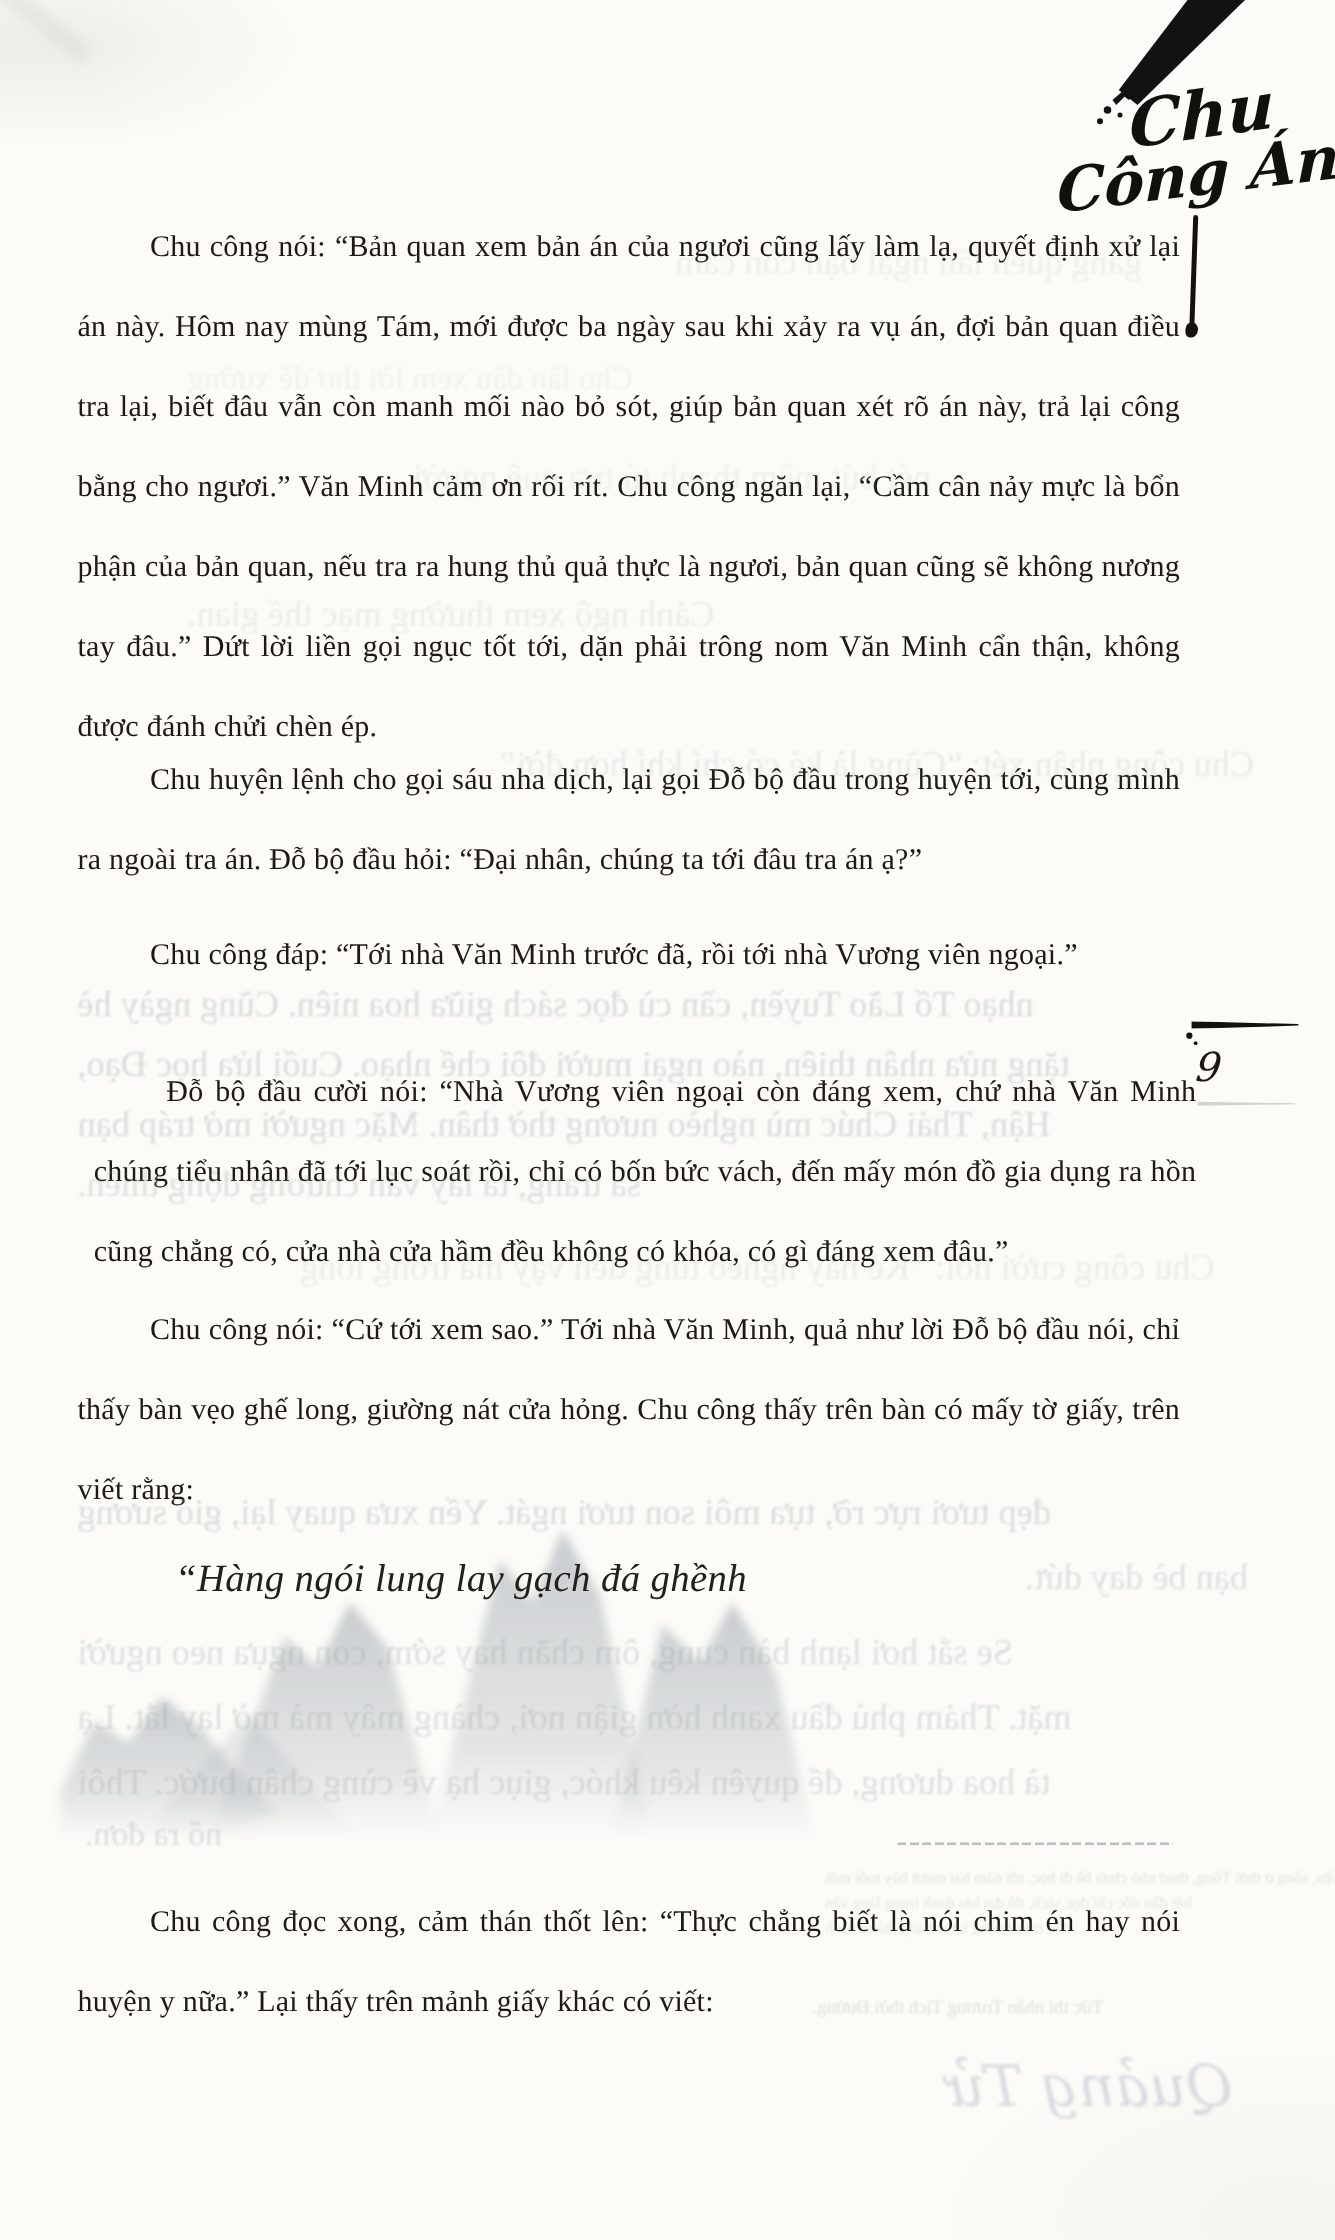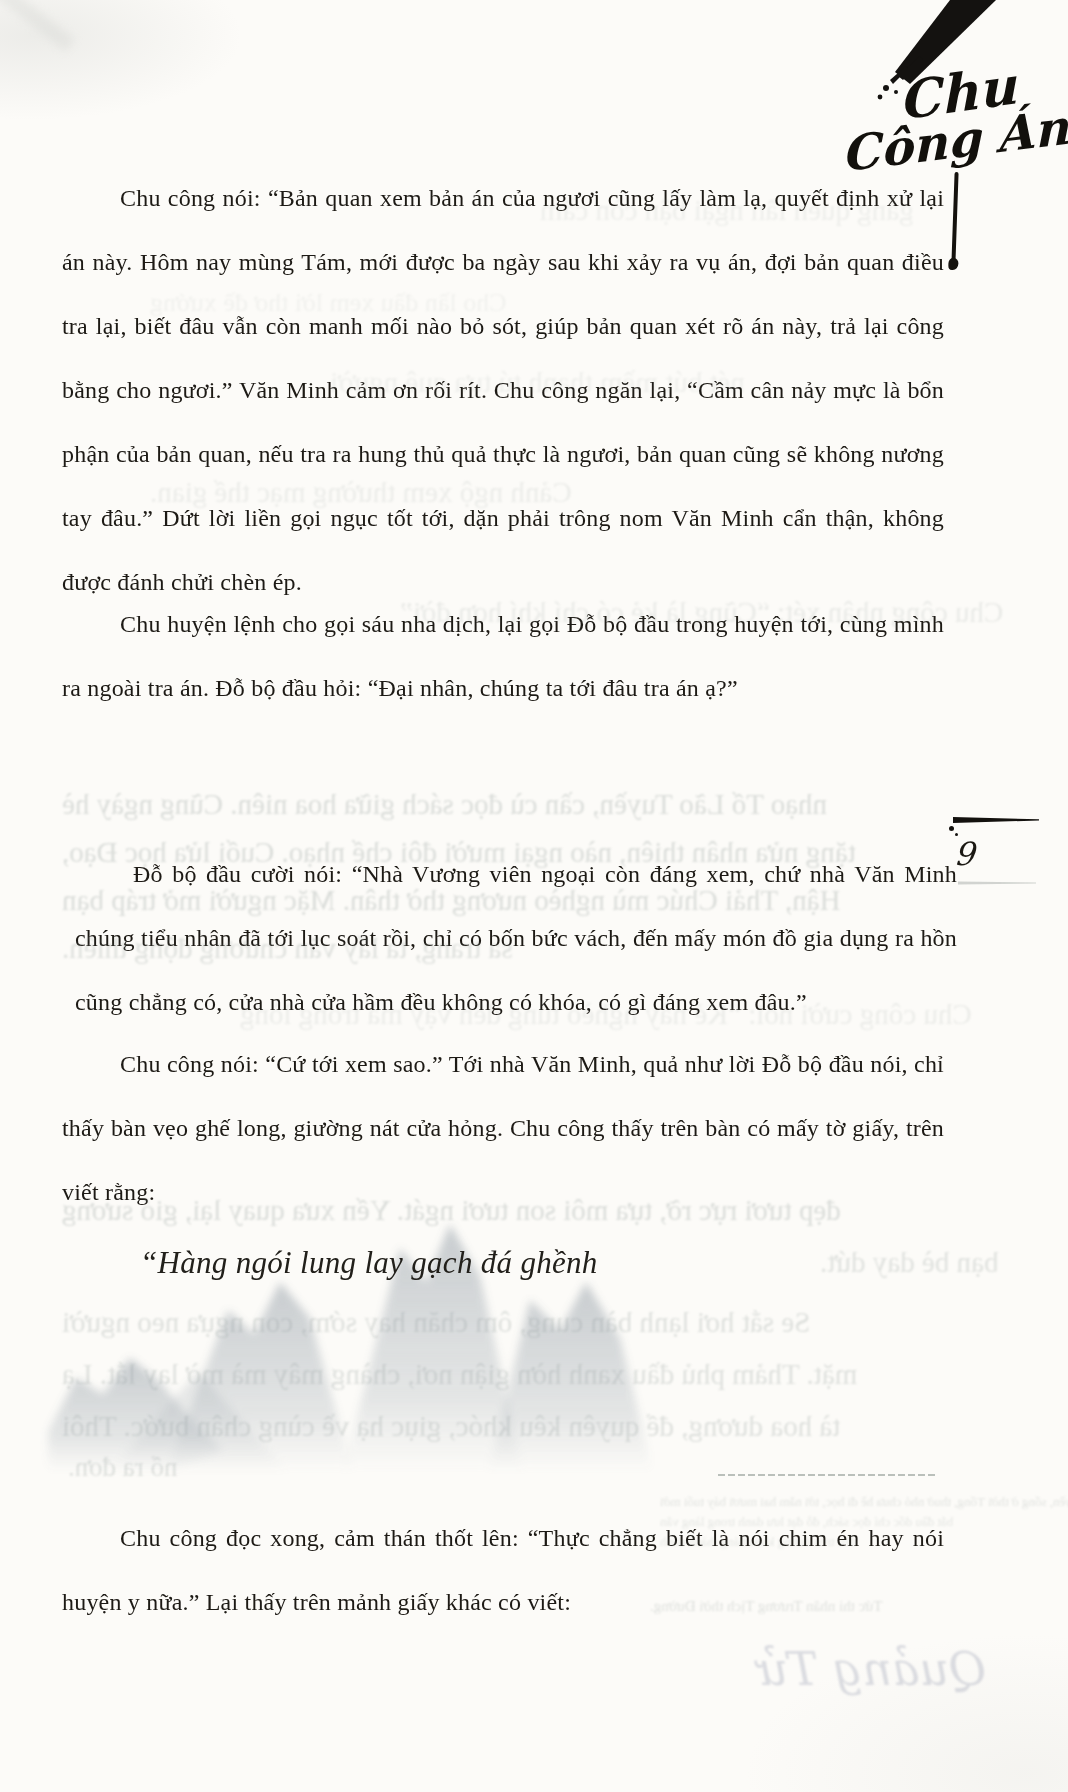--- a/index.html
+++ b/index.html
@@ -115,20 +115,21 @@
   <div class="vline"></div>
 
   <div class="pn-stroke"></div>
   <div class="pn-dot1"></div>
   <div class="pn-dot2"></div>
   <div class="pn-num">9</div>
   <div class="pn-stroke2"></div>
 
   <div class="para p1">Chu công nói: “Bản quan xem bản án của ngươi cũng lấy làm lạ, quyết định xử lại án này. Hôm nay mùng Tám, mới được ba ngày sau khi xảy ra vụ án, đợi bản quan điều tra lại, biết đâu vẫn còn manh mối nào bỏ sót, giúp bản quan xét rõ án này, trả lại công bằng cho ngươi.” Văn Minh cảm ơn rối rít. Chu công ngăn lại, “Cầm cân nảy mực là bổn phận của bản quan, nếu tra ra hung thủ quả thực là ngươi, bản quan cũng sẽ không nương tay đâu.” Dứt lời liền gọi ngục tốt tới, dặn phải trông nom Văn Minh cẩn thận, không được đánh chửi chèn ép.</div>
   <div class="para p2">Chu huyện lệnh cho gọi sáu nha dịch, lại gọi Đỗ bộ đầu trong huyện tới, cùng mình ra ngoài tra án. Đỗ bộ đầu hỏi: “Đại nhân, chúng ta tới đâu tra án ạ?”</div>
+  <div class="para p3">Chu công đáp: “Tới nhà Văn Minh trước đã, rồi tới nhà Vương viên ngoại.”</div>
   <div class="para p4">Đỗ bộ đầu cười nói: “Nhà Vương viên ngoại còn đáng xem, chứ nhà Văn Minh chúng tiểu nhân đã tới lục soát rồi, chỉ có bốn bức vách, đến mấy món đồ gia dụng ra hồn cũng chẳng có, cửa nhà cửa hầm đều không có khóa, có gì đáng xem đâu.”</div>
   <div class="para p5">Chu công nói: “Cứ tới xem sao.” Tới nhà Văn Minh, quả như lời Đỗ bộ đầu nói, chỉ thấy bàn vẹo ghế long, giường nát cửa hỏng. Chu công thấy trên bàn có mấy tờ giấy, trên viết rằng:</div>
   <div class="para p6">Chu công đọc xong, cảm thán thốt lên: “Thực chẳng biết là nói chim én hay nói huyện y nữa.” Lại thấy trên mảnh giấy khác có viết:</div>
 
   <div class="poem">
     <div class="pl">“Hàng ngói lung lay gạch đá ghềnh</div>
   </div>
 
   <div class="bl b0">gắng quen lần ngại bận còn cầm</div>
   <div class="bl b1">Cho lần đầu xem lời thơ đề xướng</div>

